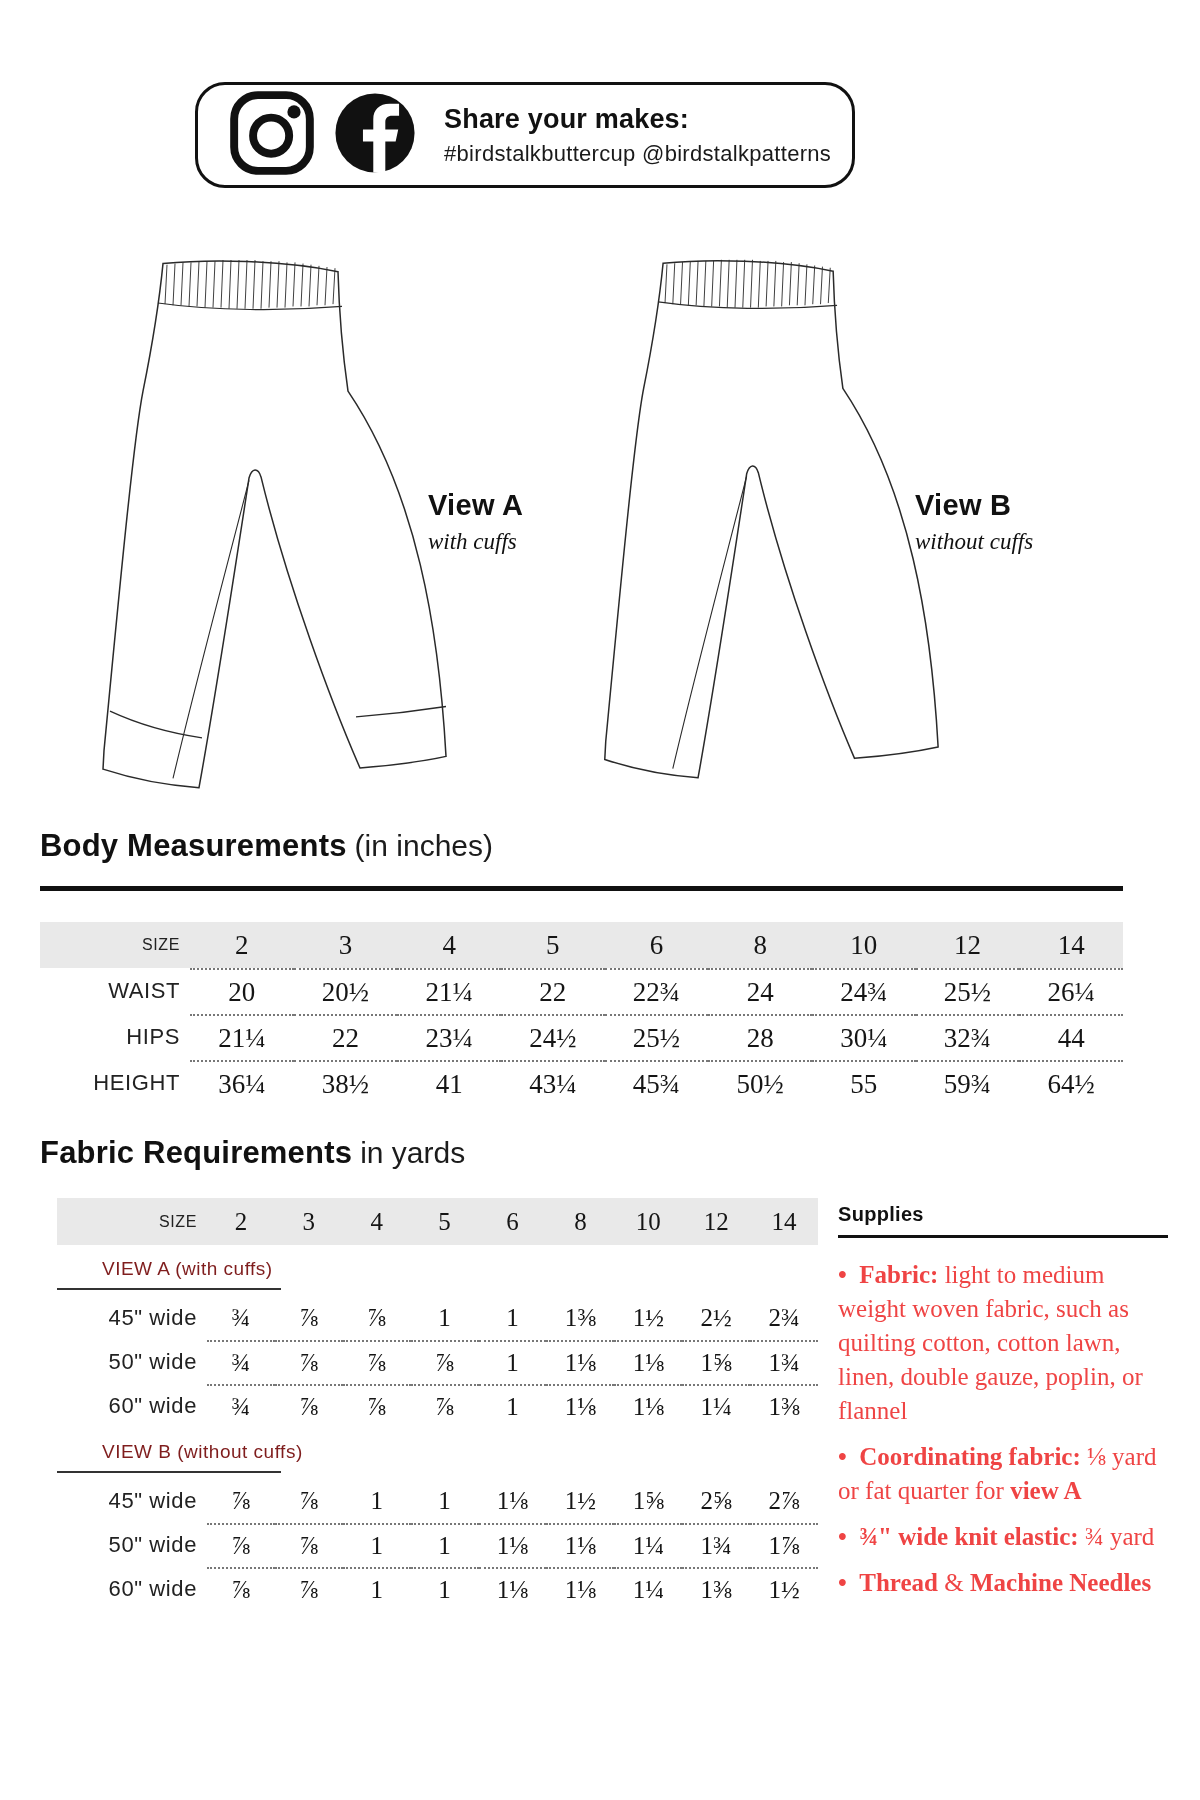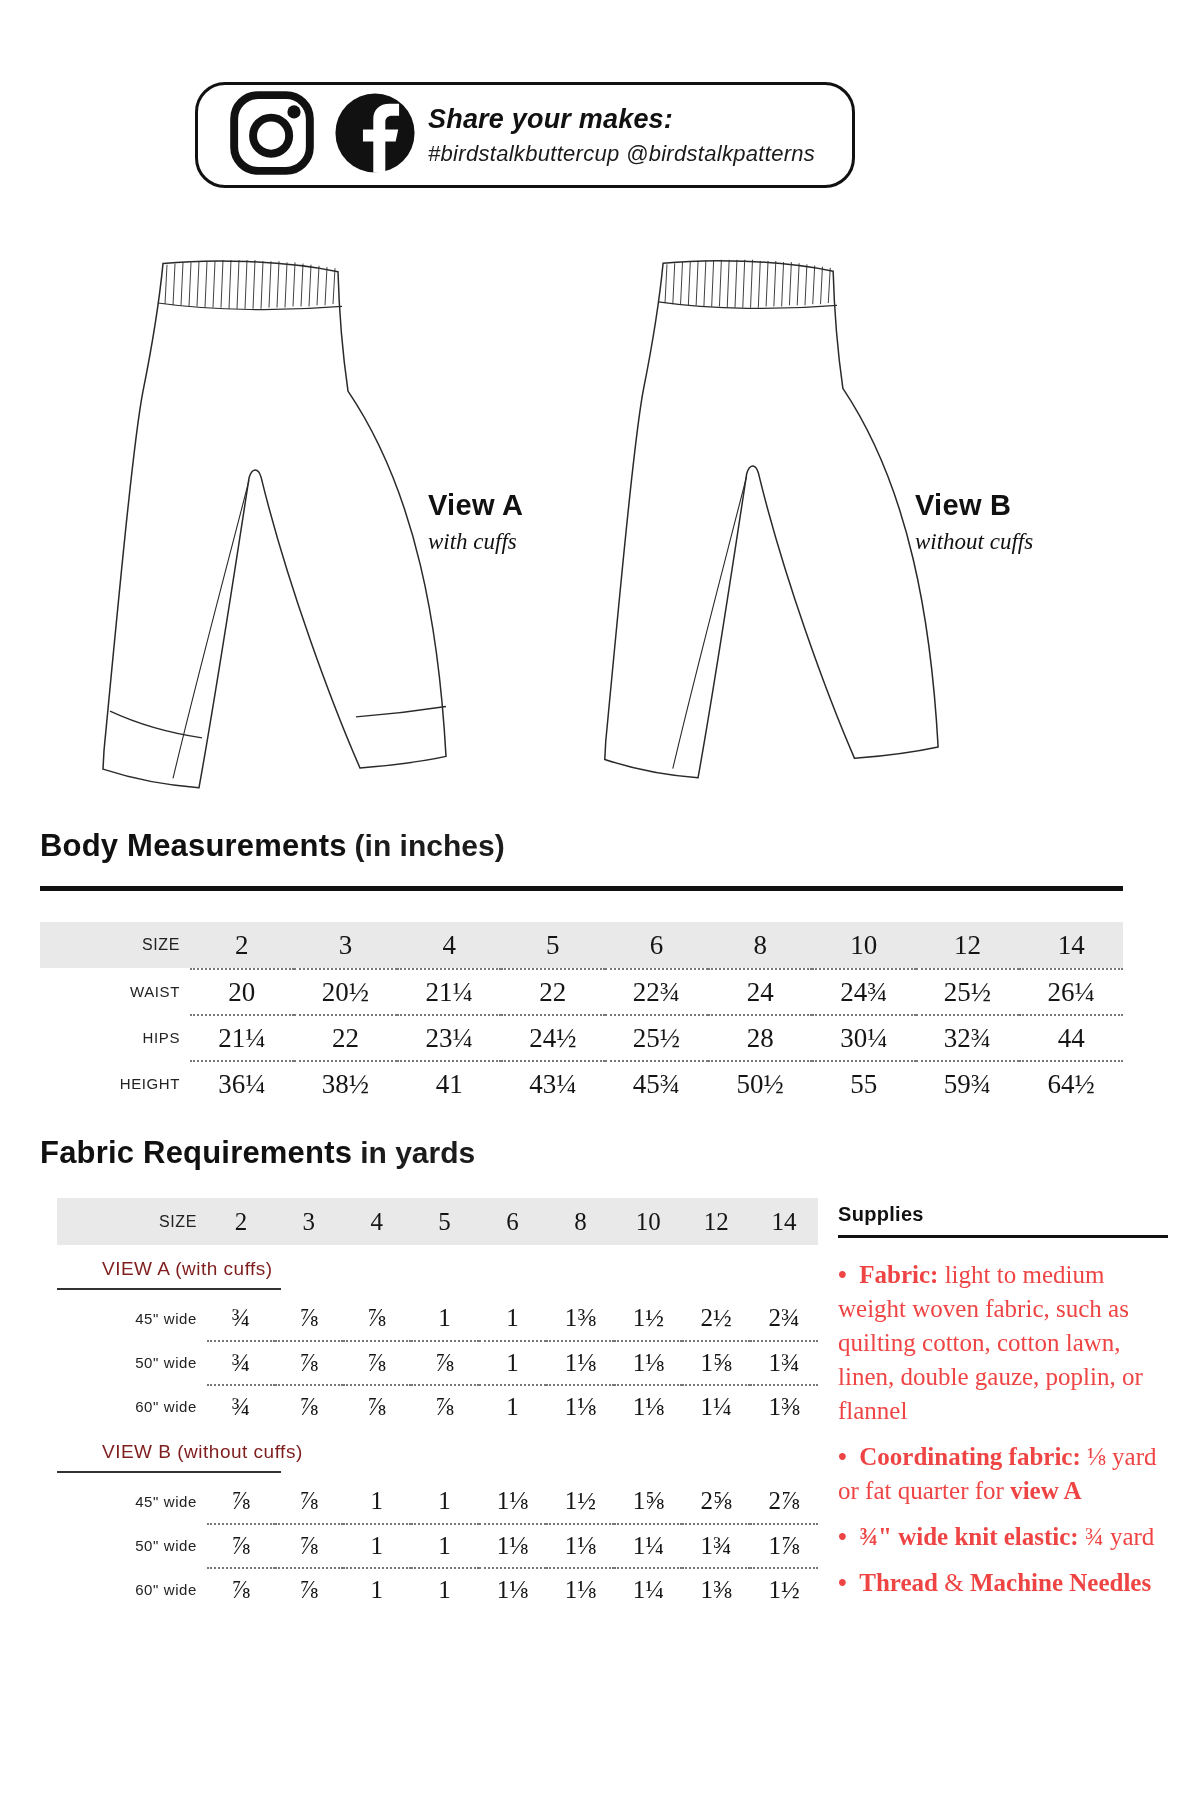--- a/index.html
+++ b/index.html
@@ -4,51 +4,51 @@
 <style>
   html,body{margin:0;padding:0;background:#fff;}
   .page{position:relative;width:1200px;height:1800px;background:#fff;overflow:hidden;
         font-family:"Liberation Sans","DejaVu Sans",sans-serif;color:#111;}
 
   
   .banner{position:absolute;left:195px;top:82px;width:660px;height:106px;
           border:3px solid #111;border-radius:30px;display:flex;align-items:center;
           padding:0 0 0 30px;box-sizing:border-box;}
   .banner .icons{display:flex;align-items:center;gap:16px;}
-  .banner-text{margin-left:10px;font-style:italic;}
+  .banner-text{margin-left:26px;}
   .banner-title{font-size:27px;font-weight:bold;letter-spacing:.2px;}
   .banner-handles{font-size:22px;margin-top:6px;letter-spacing:.3px;color:#1a1a1a;}
 
   
   .pants{position:absolute;}
   .pants path{vector-effect:non-scaling-stroke;}
 
   
   .view-label{position:absolute;}
   .view-label .name{font-size:29px;font-weight:bold;letter-spacing:.3px;}
   .view-label .sub{font-size:23px;font-style:italic;margin-top:7px;
                    font-family:"Liberation Serif","DejaVu Serif",serif;}
 
   
   .sec-head{position:absolute;white-space:nowrap;}
   .sec-head .bold{font-size:31px;font-weight:bold;letter-spacing:.2px;}
-  .sec-head .light{font-size:30px;font-weight:bold;margin-left:8px;color:#1c1c1c;}
+  .sec-head .light{font-size:30px;font-weight:normal;margin-left:8px;color:#1c1c1c;}
   .bm-rule{position:absolute;left:40px;top:886px;width:1083px;height:5px;background:#111;}
 
   
   .tbl{position:absolute;}
   .bm-table{left:40px;top:922px;width:1083px;}
   .fab-table{left:57px;top:1198px;width:761px;}
   .t-row{display:grid;grid-template-columns:150px repeat(9,1fr);}
   .bm-table .t-row{height:46px;}
   .fab-table .t-row{height:44px;}
   .fab-table .t-row.header{height:47px;}
   .t-row.header{background:#e9e9e9;}
   .cell{display:flex;align-items:center;height:100%;box-sizing:border-box;}
-  .cell.label{justify-content:flex-end;padding-right:10px;font-size:15px;letter-spacing:.6px;color:#222;}
+  .cell.label{justify-content:flex-end;padding-right:10px;font-size:22px;letter-spacing:.6px;color:#222;}
   .t-row.header .cell.label{font-size:16px;}
   .cell.val{justify-content:center;font-family:"Liberation Serif","DejaVu Serif",serif;
             font-size:27px;color:#151515;}
   .fab-table .cell.val{font-size:25px;}
   .t-row.dotted .cell.val{border-top:2px dotted #777;}
   .section-head{margin-top:13px;}
   .section-title{font-size:19px;letter-spacing:.5px;padding-left:45px;color:#7f1d1d;}
   .section-rule{width:224px;height:2px;background:#333;margin-top:8px;margin-bottom:6px;}
 
   

